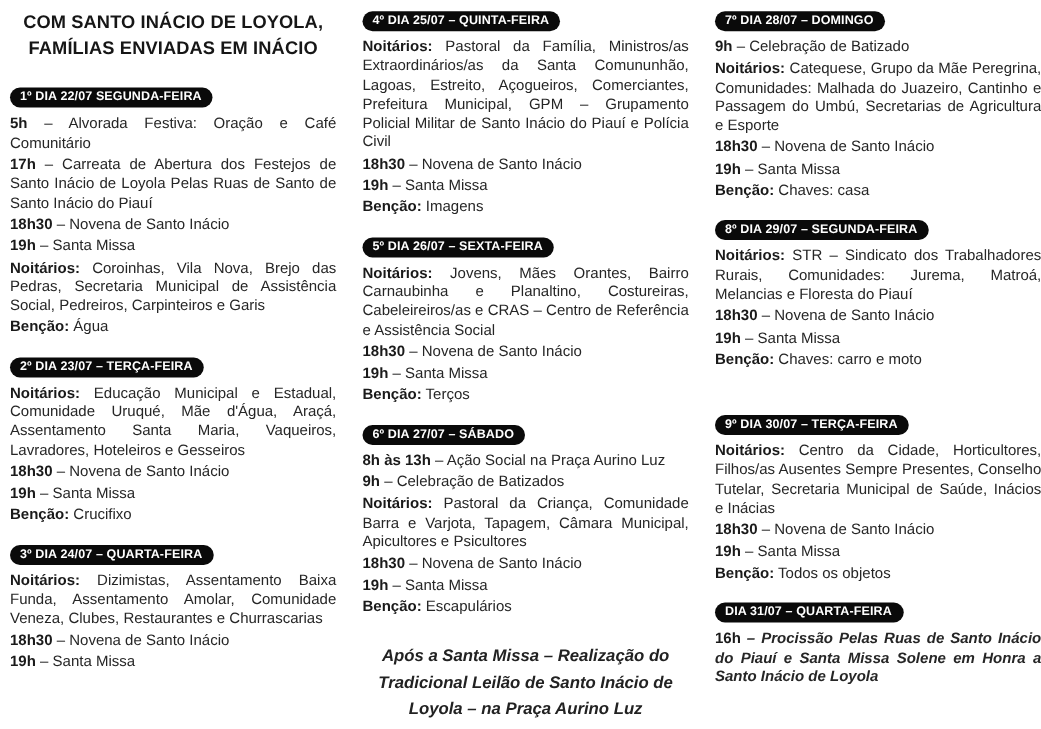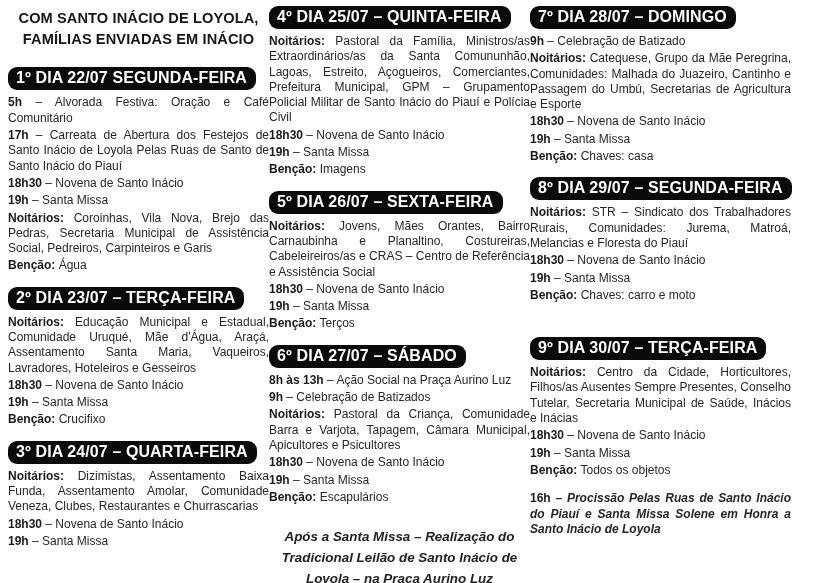--- a/index.html
+++ b/index.html
@@ -5,37 +5,37 @@
   * { margin: 0; padding: 0; box-sizing: border-box; }
   html, body { background: #ffffff; }
   body {
     width: 833px; height: 583px; overflow: hidden;
     font-family: "Liberation Sans", "DejaVu Sans", sans-serif;
     color: #1f1f1f;
   }
   .page {
     width: 833px; height: 583px;
     padding: 6px 8px 4px 8px;
-    display: flex; 
+    display: flex; gap: 21px;
   }
   .col { width: 261px; flex: 0 0 261px; }
 
   .doc-title {
     font-size: 14.6px; font-weight: bold; text-align: center;
     line-height: 1.42; color: #161616;
     margin: 2px 6px 18px 6px; letter-spacing: 0.1px;
   }
 
   .section { margin-bottom: 13px; }
   .section.extra-gap { margin-top: 34px; }
 
   .day-header {
     display: inline-block;
     background: #0a0a0a; color: #ffffff;
-    font-weight: bold; font-size: 16px;
+    font-weight: bold; font-size: 10px;
     padding: 2px 9px 3px 8px;
     border-radius: 9px;
     margin-bottom: 3px;
     letter-spacing: 0.1px;
     white-space: nowrap;
   }
 
   .para {
     font-size: 12px; line-height: 1.275;
     text-align: justify;
@@ -67,15 +67,15 @@
   <div class="col">
       <section class="section"><div class="day-header">4º DIA 25/07 – QUINTA-FEIRA</div><p class="para"><span class="label">Noitários:</span><span class="item-text"> Pastoral da Família, Ministros/as Extraordinários/as da Santa Comununhão, Lagoas, Estreito, Açogueiros, Comerciantes, Prefeitura Municipal, GPM – Grupamento Policial Militar de Santo Inácio do Piauí e Polícia Civil</span></p><p class="para"><span class="label">18h30</span><span class="item-text"> – Novena de Santo Inácio</span></p><p class="para"><span class="label">19h</span><span class="item-text"> – Santa Missa</span></p><p class="para"><span class="label">Benção:</span><span class="item-text"> Imagens</span></p></section>
       <section class="section"><div class="day-header">5º DIA 26/07 – SEXTA-FEIRA</div><p class="para"><span class="label">Noitários:</span><span class="item-text"> Jovens, Mães Orantes, Bairro Carnaubinha e Planaltino, Costureiras, Cabeleireiros/as e CRAS – Centro de Referência e Assistência Social</span></p><p class="para"><span class="label">18h30</span><span class="item-text"> – Novena de Santo Inácio</span></p><p class="para"><span class="label">19h</span><span class="item-text"> – Santa Missa</span></p><p class="para"><span class="label">Benção:</span><span class="item-text"> Terços</span></p></section>
       <section class="section"><div class="day-header">6º DIA 27/07 – SÁBADO</div><p class="para"><span class="label">8h às 13h</span><span class="item-text"> – Ação Social na Praça Aurino Luz</span></p><p class="para"><span class="label">9h</span><span class="item-text"> – Celebração de Batizados</span></p><p class="para"><span class="label">Noitários:</span><span class="item-text"> Pastoral da Criança, Comunidade Barra e Varjota, Tapagem, Câmara Municipal, Apicultores e Psicultores</span></p><p class="para"><span class="label">18h30</span><span class="item-text"> – Novena de Santo Inácio</span></p><p class="para"><span class="label">19h</span><span class="item-text"> – Santa Missa</span></p><p class="para"><span class="label">Benção:</span><span class="item-text"> Escapulários</span></p></section>
       <p class="note">Após a Santa Missa – Realização do Tradicional Leilão de Santo Inácio de Loyola – na Praça Aurino Luz</p>
     </div>
   <div class="col">
       <section class="section"><div class="day-header">7º DIA 28/07 – DOMINGO</div><p class="para"><span class="label">9h</span><span class="item-text"> – Celebração de Batizado</span></p><p class="para"><span class="label">Noitários:</span><span class="item-text"> Catequese, Grupo da Mãe Peregrina, Comunidades: Malhada do Juazeiro, Cantinho e Passagem do Umbú, Secretarias de Agricultura e Esporte</span></p><p class="para"><span class="label">18h30</span><span class="item-text"> – Novena de Santo Inácio</span></p><p class="para"><span class="label">19h</span><span class="item-text"> – Santa Missa</span></p><p class="para"><span class="label">Benção:</span><span class="item-text"> Chaves: casa</span></p></section>
       <section class="section"><div class="day-header">8º DIA 29/07 – SEGUNDA-FEIRA</div><p class="para"><span class="label">Noitários:</span><span class="item-text"> STR – Sindicato dos Trabalhadores Rurais, Comunidades: Jurema, Matroá, Melancias e Floresta do Piauí</span></p><p class="para"><span class="label">18h30</span><span class="item-text"> – Novena de Santo Inácio</span></p><p class="para"><span class="label">19h</span><span class="item-text"> – Santa Missa</span></p><p class="para"><span class="label">Benção:</span><span class="item-text"> Chaves: carro e moto</span></p></section>
       <section class="section extra-gap"><div class="day-header">9º DIA 30/07 – TERÇA-FEIRA</div><p class="para"><span class="label">Noitários:</span><span class="item-text"> Centro da Cidade, Horticultores, Filhos/as Ausentes Sempre Presentes, Conselho Tutelar, Secretaria Municipal de Saúde, Inácios e Inácias</span></p><p class="para"><span class="label">18h30</span><span class="item-text"> – Novena de Santo Inácio</span></p><p class="para"><span class="label">19h</span><span class="item-text"> – Santa Missa</span></p><p class="para"><span class="label">Benção:</span><span class="item-text"> Todos os objetos</span></p></section>
-      <section class="section"><p class="para"><span class="label">16h</span><span class="item-text italic"> – Procissão Pelas Ruas de Santo Inácio do Piauí e Santa Missa Solene em Honra a Santo Inácio de Loyola</span></p></section>
+      <section class="section"><div class="day-header">DIA 31/07 – QUARTA-FEIRA</div><p class="para"><span class="label">16h</span><span class="item-text italic"> – Procissão Pelas Ruas de Santo Inácio do Piauí e Santa Missa Solene em Honra a Santo Inácio de Loyola</span></p></section>
     </div>
 </div>
 
 </body></html>

